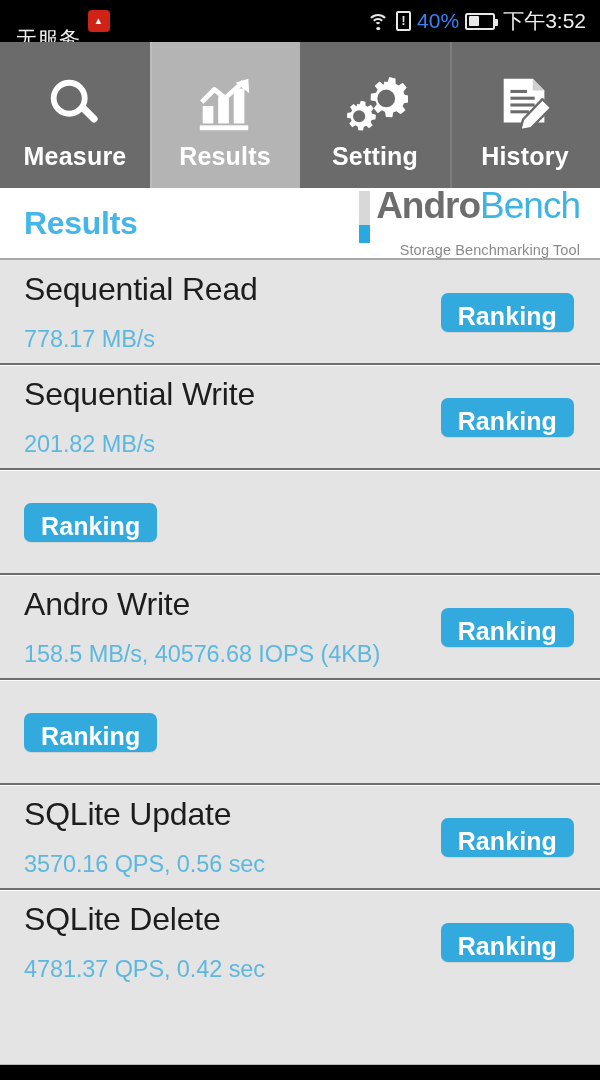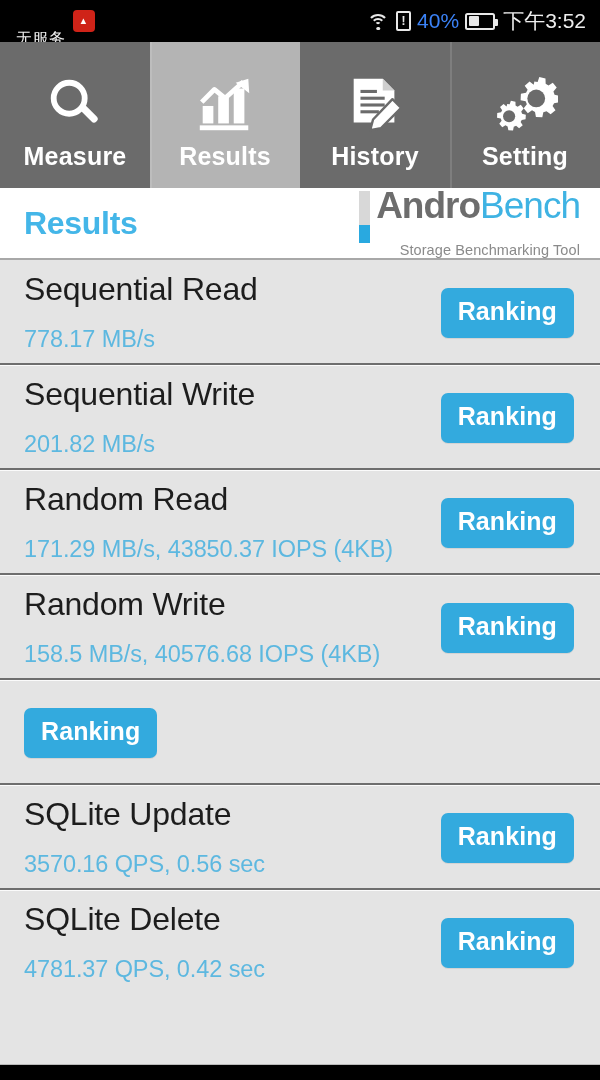--- a/index.html
+++ b/index.html
@@ -13,21 +13,21 @@
   .phone { width:600px; height:1080px; position:relative; background:#e4e4e4; display:flex; flex-direction:column; }
 
   
   .statusbar {
     height:42px; background:#000; color:#e8e8e8;
     display:flex; align-items:center; justify-content:space-between;
     padding:0 14px 0 16px; flex:0 0 42px;
     font-size:21px;
   }
   .sb-left { display:flex; align-items:center; gap:7px; }
-  .sb-carrier { font-size:16px; letter-spacing:0.5px; color:#eee;margin-top:36px; }
+  .sb-carrier { font-size:21px; letter-spacing:0.5px; color:#eee;margin-top:36px; }
   .sb-appicon {
     width:22px; height:22px; border-radius:4px; background:#cf2318;
     display:flex; align-items:center; justify-content:center;
     font-size:11px; color:#fff; line-height:1; overflow:hidden;
   }
   .sb-appicon span { transform:scale(.85); display:block; }
   .sb-right { display:flex; align-items:center; gap:6px; }
   .ico-wifi { width:24px; height:20px; position:relative; display:inline-block; }
   .ico-wifi i {
     position:absolute; border:2.2px solid #e8e8e8; border-bottom-color:transparent;
@@ -93,21 +93,21 @@
   }
   .row + .row::after {
     content:""; position:absolute; left:0; right:0; top:0px; height:1px;
     background:#fbfbfb;
   }
   .row-texts { display:flex; flex-direction:column; gap:18px; }
   .row-title { font-size:32px; color:#1d1d1d; line-height:1.12; letter-spacing:-.2px; }
   .row-value { font-size:23.5px; color:#5db8e0; line-height:1.15; letter-spacing:-.1px; }
   .rank-btn {
     background:#33aade; color:#fff; border:none; border-radius:7px;
-    font-size:25px; font-weight:bold; padding:11px 17px 14px;
+    font-size:25px; font-weight:bold; padding:11px 17px 3px;
     letter-spacing:.1px; line-height:1; cursor:pointer;
     box-shadow:0 1px 0 rgba(0,0,0,.07);
   }
   .bottombar { flex:0 0 16px; height:16px; background:#000; border-top:1px solid #b9b9b9; }
 </style>
 </head>
 <body>
 
 <div class="phone">
 
@@ -151,54 +151,54 @@
         <svg width="64" height="58" viewBox="0 0 66 58" fill="none">
           <rect x="10" y="30" width="11" height="18" fill="#fff"></rect>
           <rect x="26" y="20" width="11" height="28" fill="#fff"></rect>
           <rect x="42" y="12" width="11" height="36" fill="#fff"></rect>
           <rect x="7" y="50" width="50" height="5" fill="#fff"></rect>
           <path d="M9 26 L22 13 L33 22 L52 5" stroke="#fff" stroke-width="5" fill="none" stroke-linejoin="round"></path>
           <path d="M57 2 L58 17 L44 6 Z" fill="#fff"></path>
         </svg>
       </span>
       <span class="tab-label">Results</span>
+    </div>
+
+    <div class="tab">
+      <span class="tab-ico">
+        <svg width="66" height="58" viewBox="0 0 70 62" fill="none">
+          <g fill="#fff">
+            <path d="M45 6 l3.5 0.4 1.8-5.2 6.6 1.4 0.2 5.6 3 1.9 4.6-3 4.2 5.3-3.5 4.3 1.2 3.4 5.4 1.2-0.4 6.8-5.5 0.9-1.6 3.2 3.1 4.5-5.2 4.3-4.4-3.4-3.4 1.2-1.1 5.4-6.8-0.3-1-5.5-3.2-1.7-4.5 3.1-4.4-5.2 3.4-4.4-1.3-3.3-5.4-1.1 0.3-6.8 5.5-1 1.7-3.2-3.1-4.4 5.2-4.4 4.4 3.4z"></path>
+          </g>
+          <circle cx="47" cy="24" r="9.5" fill="#6b6b6b"></circle>
+          <g fill="#fff">
+            <path d="M16 30 l2.6 0.3 1.3-3.8 4.9 1 0.1 4.1 2.2 1.4 3.4-2.2 3.1 3.9-2.6 3.2 0.9 2.5 4 0.9-0.3 5-4.1 0.7-1.2 2.3 2.3 3.4-3.9 3.2-3.2-2.6-2.5 0.9-0.8 4-5-0.2-0.8-4.1-2.3-1.3-3.4 2.3-3.2-3.8 2.5-3.3-0.9-2.4-4-0.8 0.2-5 4.1-0.8 1.2-2.3-2.3-3.3 3.8-3.2 3.2 2.5z"></path>
+          </g>
+          <circle cx="18" cy="43" r="6.5" fill="#6b6b6b"></circle>
+        </svg>
+      </span>
+      <span class="tab-label">Setting</span>
     </div>
 
     <div class="tab">
       <span class="tab-ico">
         <svg width="62" height="62" viewBox="0 0 64 64" fill="none">
           <path d="M10 5 H40 L52 17 V50 H10 Z" fill="#fff"></path>
           <path d="M40 5 L52 17 H40 Z" fill="#cfcfcf"></path>
           <g stroke="#6b6b6b" stroke-width="3.2">
             <line x1="17" y1="18" x2="34" y2="18"></line>
             <line x1="17" y1="25" x2="42" y2="25"></line>
             <line x1="17" y1="32" x2="42" y2="32"></line>
             <line x1="17" y1="39" x2="36" y2="39"></line>
           </g>
           <path d="M50 26 L59 35 L38 56 L27 58 L30 47 Z" fill="#fff" stroke="#6b6b6b" stroke-width="2.5" stroke-linejoin="round"></path>
         </svg>
       </span>
       <span class="tab-label">History</span>
     </div>
-
-    <div class="tab">
-      <span class="tab-ico">
-        <svg width="66" height="58" viewBox="0 0 70 62" fill="none">
-          <g fill="#fff">
-            <path d="M45 6 l3.5 0.4 1.8-5.2 6.6 1.4 0.2 5.6 3 1.9 4.6-3 4.2 5.3-3.5 4.3 1.2 3.4 5.4 1.2-0.4 6.8-5.5 0.9-1.6 3.2 3.1 4.5-5.2 4.3-4.4-3.4-3.4 1.2-1.1 5.4-6.8-0.3-1-5.5-3.2-1.7-4.5 3.1-4.4-5.2 3.4-4.4-1.3-3.3-5.4-1.1 0.3-6.8 5.5-1 1.7-3.2-3.1-4.4 5.2-4.4 4.4 3.4z"></path>
-          </g>
-          <circle cx="47" cy="24" r="9.5" fill="#6b6b6b"></circle>
-          <g fill="#fff">
-            <path d="M16 30 l2.6 0.3 1.3-3.8 4.9 1 0.1 4.1 2.2 1.4 3.4-2.2 3.1 3.9-2.6 3.2 0.9 2.5 4 0.9-0.3 5-4.1 0.7-1.2 2.3 2.3 3.4-3.9 3.2-3.2-2.6-2.5 0.9-0.8 4-5-0.2-0.8-4.1-2.3-1.3-3.4 2.3-3.2-3.8 2.5-3.3-0.9-2.4-4-0.8 0.2-5 4.1-0.8 1.2-2.3-2.3-3.3 3.8-3.2 3.2 2.5z"></path>
-          </g>
-          <circle cx="18" cy="43" r="6.5" fill="#6b6b6b"></circle>
-        </svg>
-      </span>
-      <span class="tab-label">Setting</span>
-    </div>
   </div>
 
   <div class="header">
     <div class="header-title">Results</div>
     <div class="brand">
       <div class="brand-bar"></div>
       <div class="brand-text">
         <div class="brand-name"><span class="a">Andro</span><span class="b">Bench</span></div>
         <div class="brand-sub">Storage Benchmarking Tool</div>
       </div>
@@ -217,30 +217,26 @@
 
     <div class="row">
       <div class="row-texts">
         <div class="row-title">Sequential Write</div>
         <div class="row-value">201.82 MB/s</div>
       </div>
       <button class="rank-btn">Ranking</button>
     </div>
 
     <div class="row">
-      <div class="row-texts">
-        <div class="row-title">Random Read</div>
-        <div class="row-value">171.29 MB/s, 43850.37 IOPS (4KB)</div>
-      </div>
-      <button class="rank-btn">Ranking</button>
-    </div>
-
-    <div class="row">
-      <div class="row-texts">
-        <div class="row-title">Random Write</div>
+      <button class="rank-btn">Ranking</button>
+    </div>
+
+    <div class="row">
+      <div class="row-texts">
+        <div class="row-title">Andro Write</div>
         <div class="row-value">158.5 MB/s, 40576.68 IOPS (4KB)</div>
       </div>
       <button class="rank-btn">Ranking</button>
     </div>
 
     <div class="row">
       <button class="rank-btn">Ranking</button>
     </div>
 
     <div class="row">

